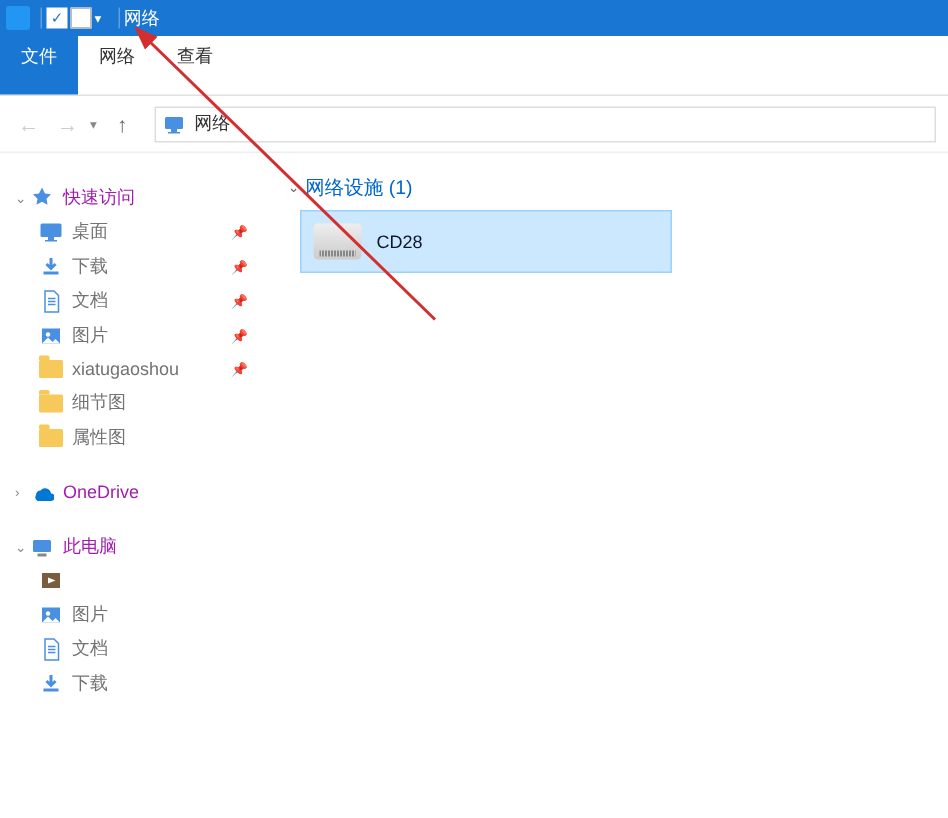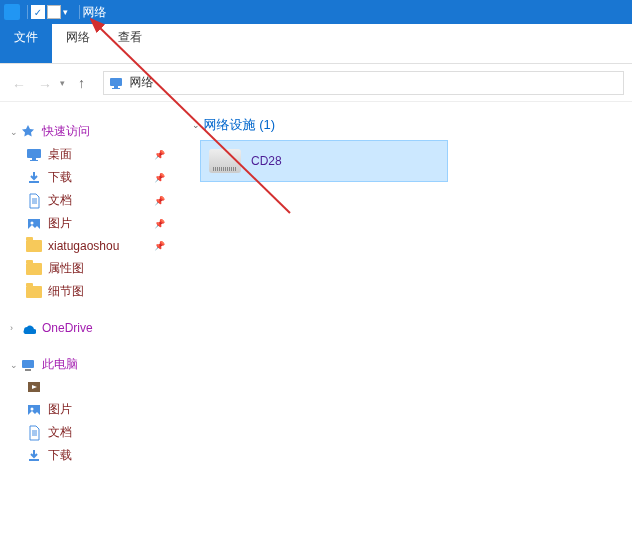--- a/index.html
+++ b/index.html
@@ -35,31 +35,31 @@
 
 
 .sidebar { width: 170px; padding-top: 18px; overflow: hidden; border-right: 0px solid #eee; }
 .sidebar .group { margin-bottom: 14px; }
 .sidebar .group-header { display: flex; align-items: center; padding: 3px 0 3px 10px; cursor: pointer; }
 .sidebar .group-header .exp { width: 10px; font-size: 9px; color: #888; }
 .sidebar .group-header .gicon { width: 16px; height: 16px; margin-right: 6px; display:flex; align-items:center; justify-content:center; }
 .sidebar .group-header .glabel { font-size: 12px; color: #a21caf; }
 .sidebar .item { display: flex; align-items: center; padding: 3px 0 3px 26px; cursor: pointer; }
 .sidebar .item .iicon { width: 16px; height: 16px; margin-right: 6px; display:flex; align-items:center; justify-content:center; font-size:12px; }
-.sidebar .item .ilabel { font-size: 12px; color: #7f1d1d; flex: 1; }
+.sidebar .item .ilabel { font-size: 12px; color: #737373; flex: 1; }
 .sidebar .item .pin { width: 10px; height: 10px; color: #888; font-size: 9px; margin-right: 6px; }
 
 
 .content { flex: 1; padding: 10px 14px; }
 .content .section-header { color: #0066cc; font-size: 13px; padding: 4px 0 6px 8px; display: flex; align-items: center; cursor: pointer; }
 .content .section-header .exp { font-size: 9px; color: #666; margin-right: 4px; }
 .content .device { width: 248px; height: 42px; background: #cce8ff; border: 1px solid #99d1ff; display: flex; align-items: center; padding-left: 8px; margin-left: 16px; cursor: pointer; }
 .content .device .dicon { width: 32px; height: 24px; background: linear-gradient(#eee,#ccc); border-radius: 3px; margin-right: 10px; position:relative; }
 .content .device .dicon::after { content:''; position:absolute; bottom:2px; left:4px; right:4px; height:4px; background: repeating-linear-gradient(90deg,#888,#888 1px,transparent 1px,transparent 2px);}
-.content .device .dlabel { font-size: 12px; color: #4c1d95; }
+.content .device .dlabel { font-size: 12px; color: #0f172a; }
 
 
 .arrow-svg { position: absolute; top: 18px; left: 90px; pointer-events: none; }
 
 
 .folder-shape { width: 16px; height: 12px; background: #f7c95a; border-radius: 1px; position:relative; }
 .folder-shape::before { content:''; position:absolute; top:-3px; left:0; width:7px; height:3px; background:#f7c95a; border-radius:1px 1px 0 0;}
 
 </style>
 </head>
@@ -156,27 +156,27 @@
           <span class="iicon">
             <div class="folder-shape"></div>
           </span>
           <span class="ilabel">xiatugaoshou</span>
           <span class="pin">📌</span>
         </div>
         <div class="item">
           <span class="iicon">
             <div class="folder-shape"></div>
           </span>
+          <span class="ilabel">细节图</span>
+        </div>
+        <div class="item">
+          <span class="iicon">
+            <div class="folder-shape"></div>
+          </span>
           <span class="ilabel">属性图</span>
-        </div>
-        <div class="item">
-          <span class="iicon">
-            <div class="folder-shape"></div>
-          </span>
-          <span class="ilabel">细节图</span>
         </div>
       </div>
       <div class="group">
         <div class="group-header">
           <span class="exp">›</span>
           <span class="gicon">
             <svg width="16" height="16" viewBox="0 0 16 16">
               <path d="M4 10a3 3 0 013-3 4 4 0 017 2 2.5 2.5 0 010 5H5a3 3 0 01-1-4z" fill="#0078d4"></path>
             </svg>
           </span>

